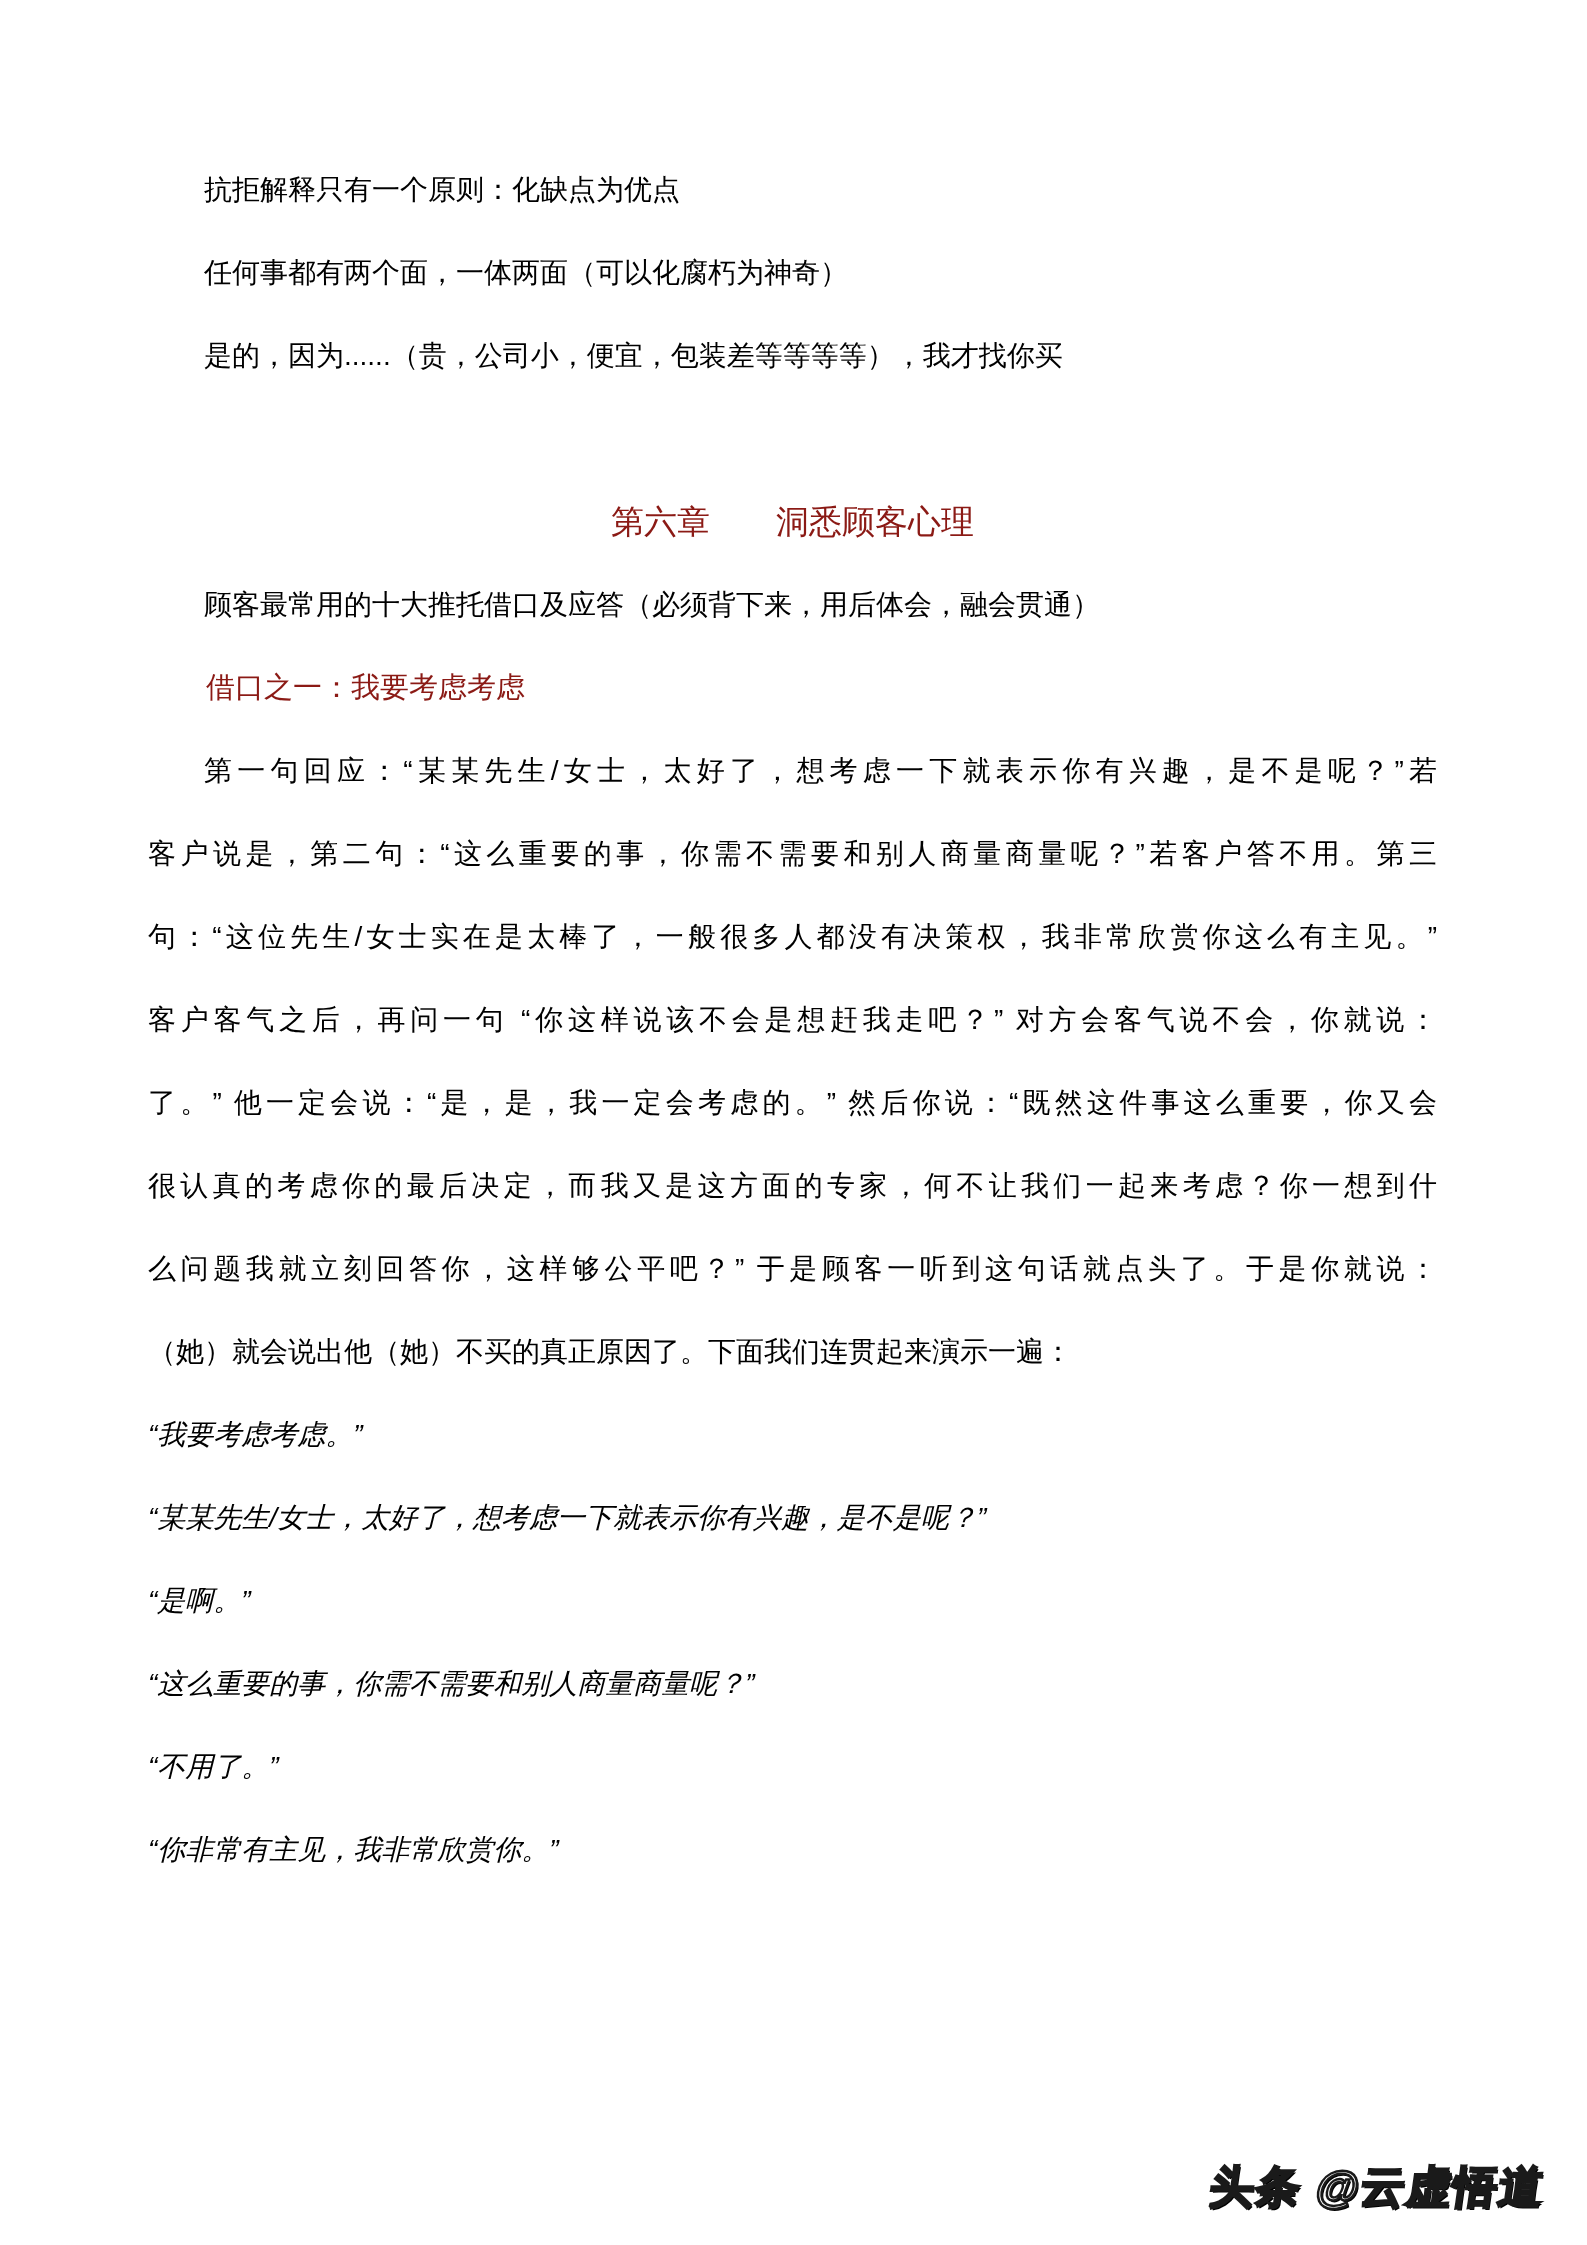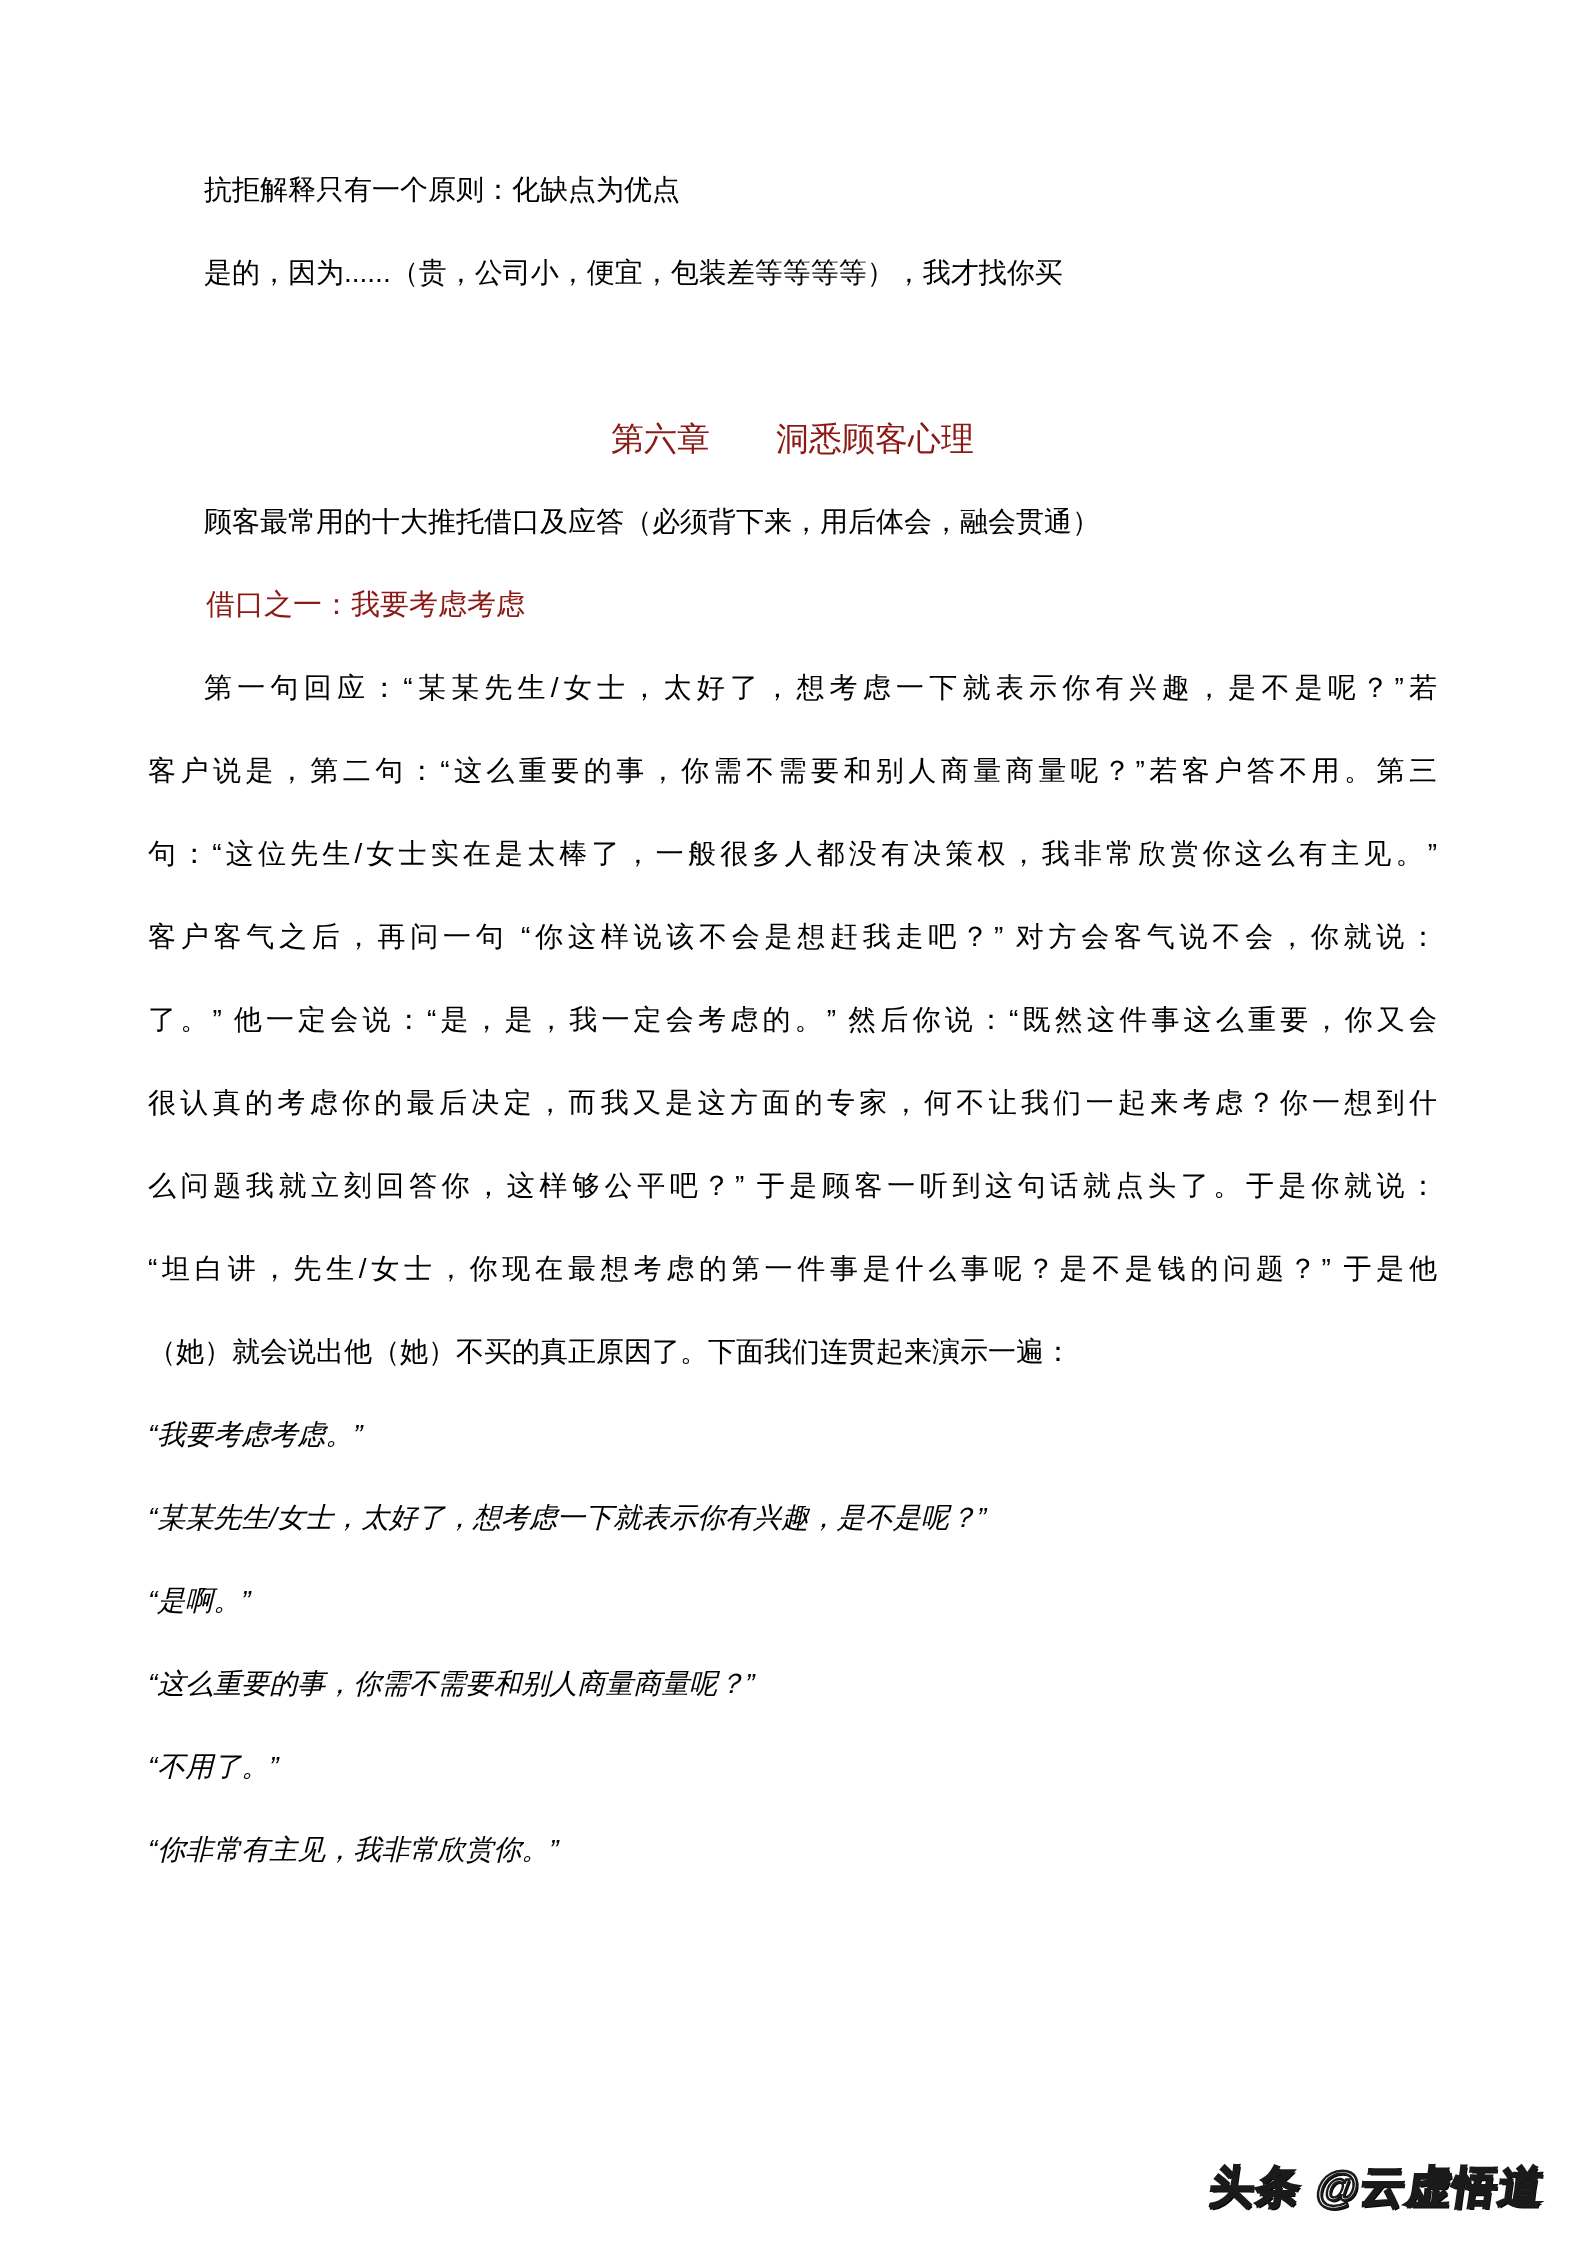--- a/index.html
+++ b/index.html
@@ -63,40 +63,40 @@
   }
 </style>
 </head>
 <body>
 
 <div class="page">
   <div class="content">
 
     <div class="indent intro-lines">
         <div>抗拒解释只有一个原则：化缺点为优点</div>
+        <div>任何事都有两个面，一体两面（可以化腐朽为神奇）</div>
         <div>是的，因为......（贵，公司小，便宜，包装差等等等等），我才找你买</div>
       </div>
 
     <div class="blank-line"></div>
 
     <div class="chapter-title">第六章　　洞悉顾客心理</div>
 
     <div class="section-intro">顾客最常用的十大推托借口及应答（必须背下来，用后体会，融会贯通）</div>
 
     <div class="excuse-heading">借口之一：我要考虑考虑</div>
 
     <div class="para-lines">
         <div>第一句回应：“某某先生/女士，太好了，想考虑一下就表示你有兴趣，是不是呢？”若</div>
         <div>客户说是，第二句：“这么重要的事，你需不需要和别人商量商量呢？”若客户答不用。第三</div>
         <div>句：“这位先生/女士实在是太棒了，一般很多人都没有决策权，我非常欣赏你这么有主见。”</div>
         <div>客户客气之后，再问一句 “你这样说该不会是想赶我走吧？” 对方会客气说不会，你就说：</div>
         <div>了。” 他一定会说：“是，是，我一定会考虑的。” 然后你说：“既然这件事这么重要，你又会</div>
         <div>很认真的考虑你的最后决定，而我又是这方面的专家，何不让我们一起来考虑？你一想到什</div>
         <div>么问题我就立刻回答你，这样够公平吧？” 于是顾客一听到这句话就点头了。于是你就说：</div>
-        <div>“坦白讲，先生/女士，你现在最想考虑的第一件事是什么事呢？是不是钱的问题？” 于是他</div>
         <div>（她）就会说出他（她）不买的真正原因了。下面我们连贯起来演示一遍：</div>
       </div>
 
     <div class="dialogue-lines">
         <div>“我要考虑考虑。”</div>
         <div>“某某先生/女士，太好了，想考虑一下就表示你有兴趣，是不是呢？”</div>
         <div>“是啊。”</div>
         <div>“这么重要的事，你需不需要和别人商量商量呢？”</div>
         <div>“不用了。”</div>
         <div>“你非常有主见，我非常欣赏你。”</div>

